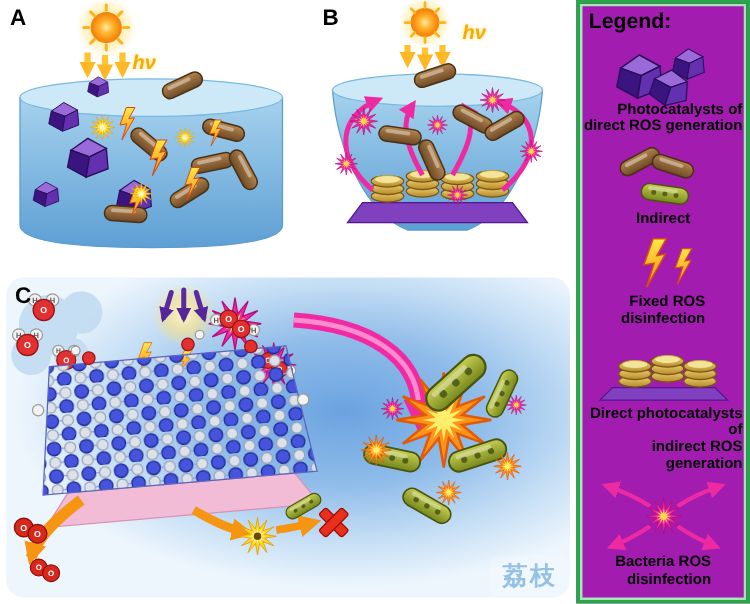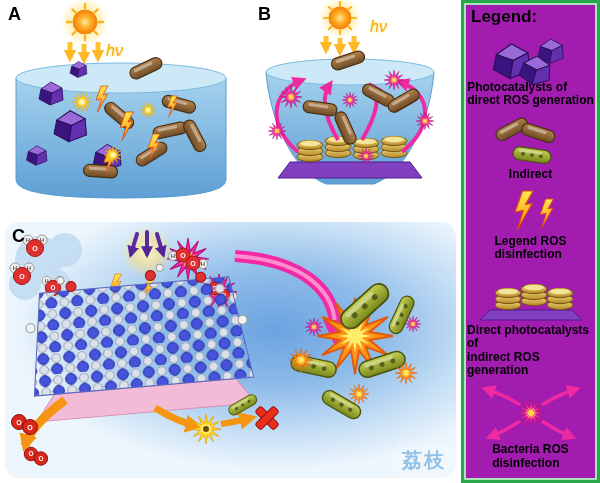--- a/index.html
+++ b/index.html
@@ -1,31 +1,31 @@
 <!DOCTYPE html>
 <html><head>
 <meta charset="utf-8">
 <style>
   * { margin:0; padding:0; box-sizing:border-box; }
   body { background:#fff; font-family:"Liberation Sans", sans-serif; }
   .fig { position:relative; width:600px; height:483px; background:#fff; overflow:hidden; }
   .abs { position:absolute; }
   svg { overflow:visible; }
   .panel-label { position:absolute; font-size:18px; font-weight:700; color:#000; z-index:5; }
-  .hv { position:absolute; font-size:16px; font-weight:400; font-style:italic; color:#f5ac00; z-index:5;
+  .hv { position:absolute; font-size:16px; font-weight:700; font-style:italic; color:#f5ac00; z-index:5;
         text-shadow:0 0 3px rgba(255,214,90,.9); }
   .panelc-bg { position:absolute; left:5px; top:222px; width:451px; height:256px; border-radius:14px;
         background: radial-gradient(ellipse 62% 58% at 60% 42%, #6ba3e0 0%, #8ebbe9 38%, #c6dff5 70%, #eef6fd 95%); }
   .legend { position:absolute; left:461px; top:0; width:139px; height:483px; background:#a21caf;
         border:3px solid #28a64a; box-shadow: inset 0 0 0 2px #a8e4b8;
         display:flex; flex-direction:column; padding:2px 3px; z-index:4; }
   .legend-title { font-size:17px; font-weight:800; color:#000; padding:2px 4px 0; }
   .legend-items { flex:1; display:flex; flex-direction:column; justify-content:space-evenly; align-items:center; }
   .legend-item { display:flex; flex-direction:column; align-items:center; gap:2px; }
-  .legend-label { font-size:12px; font-weight:700; color:#000; text-align:left; white-space:pre-line; line-height:1.12; }
+  .legend-label { font-size:12px; font-weight:700; color:#000; text-align:right; white-space:pre-line; line-height:1.12; }
   .watermark { position:absolute; left:392px; top:444px; z-index:6; color:#85b8e0; font-size:20px; font-weight:800;
         letter-spacing:2px; opacity:.85; background:rgba(255,255,255,.18); border-radius:8px; padding:3px 10px; }
   text.atH { font-size:6px; font-weight:700; fill:#555; text-anchor:middle; }
   text.atO { font-size:7px; font-weight:700; fill:#fff; text-anchor:middle; }
 </style>
 </head>
 <body>
 
 <div class="fig">
 
@@ -377,21 +377,21 @@
           <use href="#bacGr" transform="translate(38,30) rotate(8)"></use>
         </svg>
         <div class="legend-label">Indirect</div>
       </div>
 
       <div class="legend-item">
         <svg width="110" height="44" viewBox="0 0 110 44">
           <use href="#boltP" fill="url(#boltGrad)" stroke="#d84a10" stroke-width=".8" transform="translate(36,2) scale(1.5)"></use>
           <use href="#boltP" fill="url(#boltGrad)" stroke="#d84a10" stroke-width=".8" transform="translate(62,10) scale(1.1)"></use>
         </svg>
-        <div class="legend-label">Legend ROS
+        <div class="legend-label">Fixed ROS
 disinfection</div>
       </div>
 
       <div class="legend-item">
         <svg width="110" height="52" viewBox="0 0 110 52">
           <path d="M14 40 L96 40 L106 50 L4 50 Z" fill="#8040c0" stroke="#50188c"></path>
           <use href="#coinStack" transform="translate(18,14)"></use>
           <use href="#coinStack" transform="translate(44,10)"></use>
           <use href="#coinStack" transform="translate(70,14)"></use>
         </svg>

